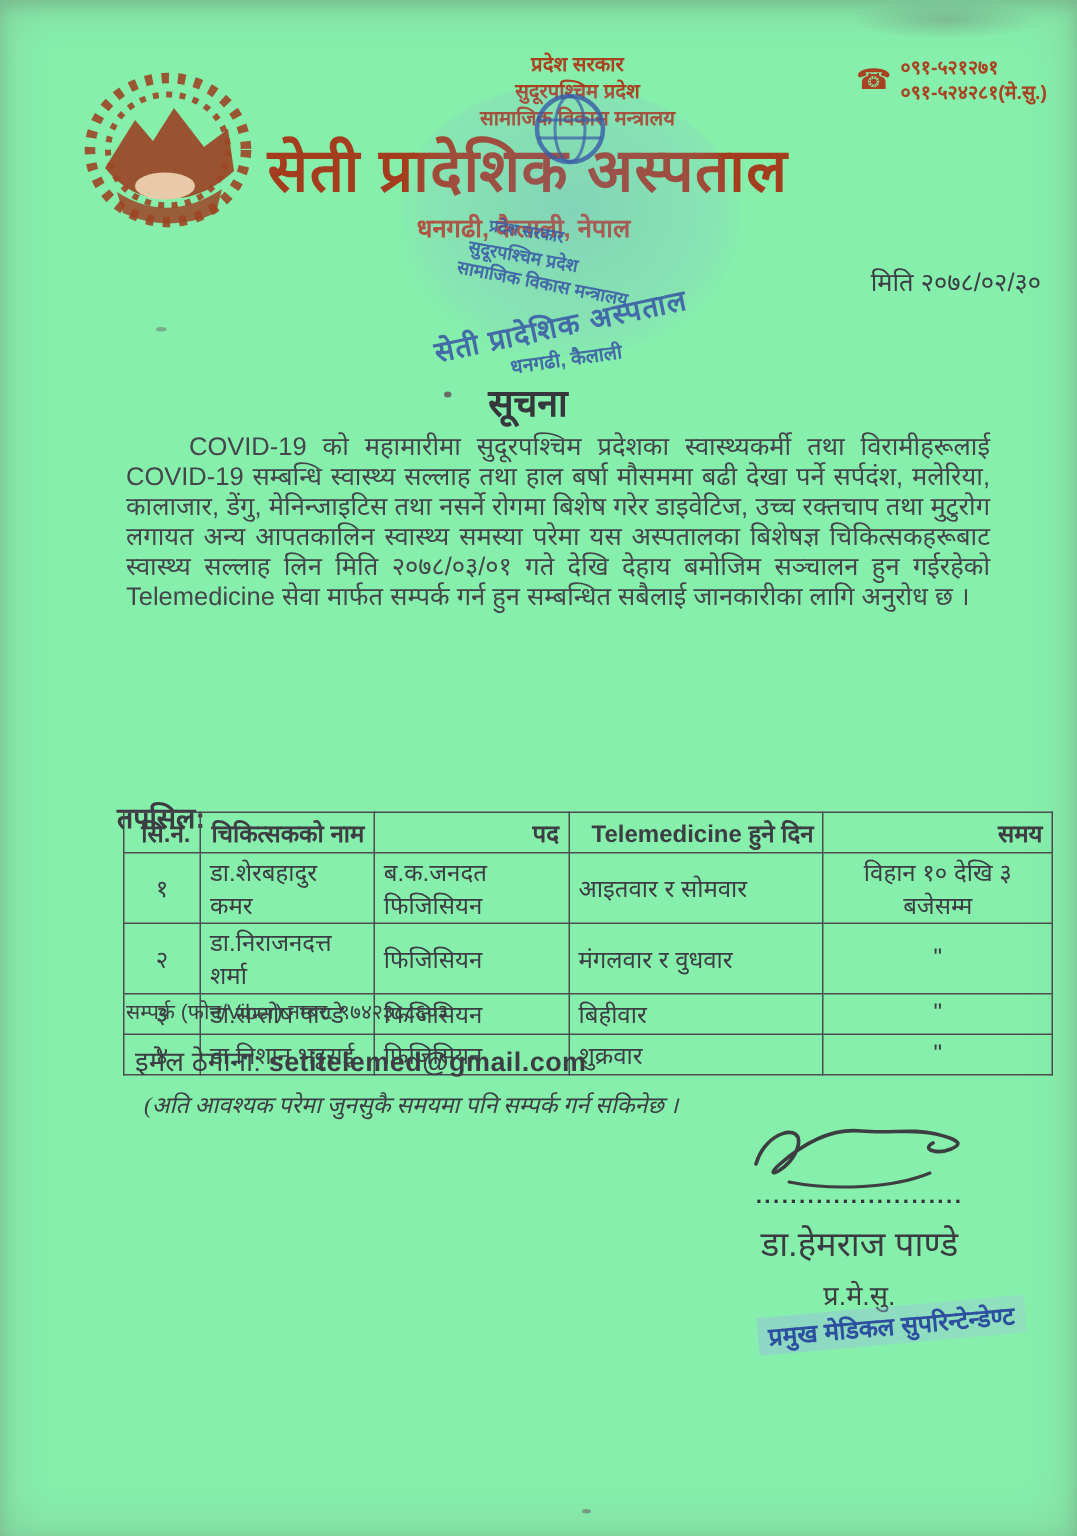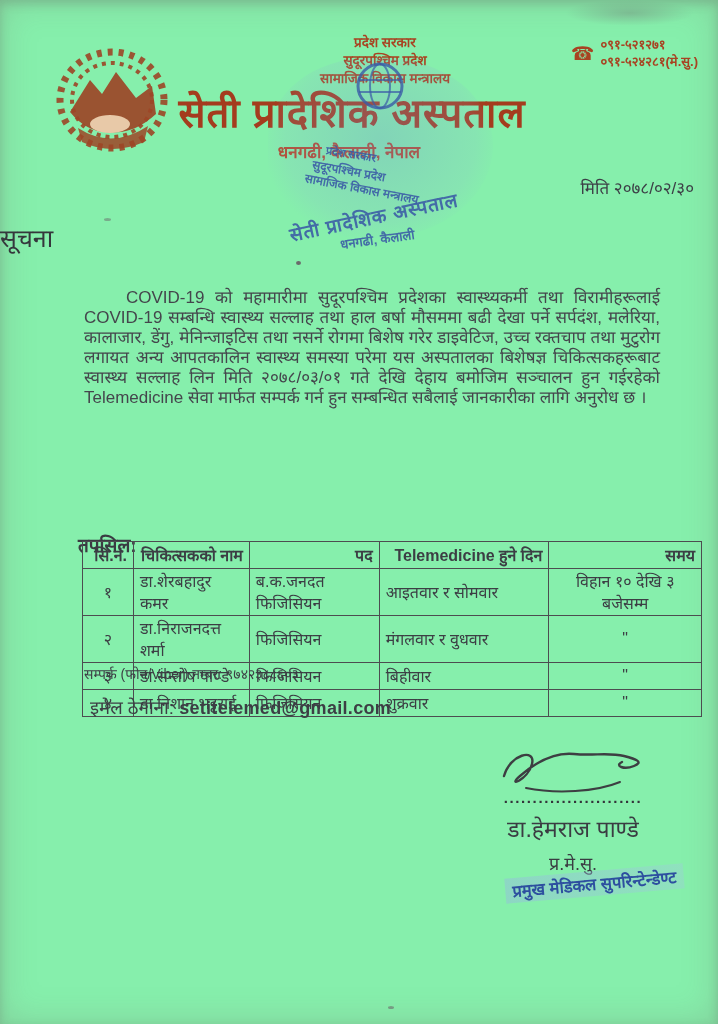--- a/index.html
+++ b/index.html
@@ -33,22 +33,22 @@
     background:radial-gradient(ellipse at 50% 45%,rgba(120,150,210,.30),rgba(140,165,215,.14) 60%,rgba(140,165,215,0) 75%);}
   .stamp span{position:absolute;white-space:nowrap;color:#3a5ba6;font-weight:bold;opacity:.88;}
   .stamp .globe{position:absolute;left:86px;top:2px;}
   .st1{left:58px;top:88px;font-size:11px;transform:rotate(9deg);}
   .st2{left:44px;top:104px;font-size:12px;transform:rotate(10deg);}
   .st3{left:36px;top:122px;font-size:12px;transform:rotate(11deg);}
   .st4{left:20px;top:146px;font-size:19px;transform:rotate(-12deg);letter-spacing:1px;}
   .st5{left:72px;top:172px;font-size:13px;transform:rotate(-8deg);}
 
   
-  .notice-heading{position:absolute;left:0;right:14px;top:220px;margin:0;
-    font-size:25px;font-weight:normal;color:#35373c;}
+  .notice-heading{position:absolute;left:0;right:14px;top:250px;margin:0;text-align:center;
+    font-size:25px;font-weight:bold;color:#35373c;}
   .body-para{position:absolute;left:84px;right:58px;top:288px;margin:0;
     text-align:justify;text-indent:42px;font-size:17px;line-height:20px;color:#44464c;}
   .tapasil{position:absolute;left:78px;top:532px;font-size:19px;font-weight:bold;color:#3a3c42;}
 
   table.schedule{position:absolute;left:82px;top:541px;width:620px;border-collapse:collapse;
     font-size:16px;color:#3c3e44;}
   table.schedule th,table.schedule td{border:1.6px solid #4c4c50;padding:1px 6px;height:24px;}
   table.schedule th{font-weight:bold;text-align:right;}
   td.c{text-align:center;}
   td.l{text-align:left;}
@@ -176,20 +176,21 @@
   </table>
 
   <div class="contact-line">
     <span>सम्पर्क (फोन/Viber) नम्बर:</span>
     <span>९७४२३८८६०३</span>
   </div>
   <div class="email-line">
     <span>इमेल ठेगाना:</span>
     <span class="latin">setitelemed@gmail.com</span>
   </div>
+  <div class="note-line">(अति आवश्यक परेमा जुनसुकै समयमा पनि सम्पर्क गर्न सकिनेछ ।</div>
 
   <div class="sig-block">
     <svg class="sig-scribble" width="160" height="58" viewBox="0 0 160 58">
       <path d="M8 34 C14 12 40 6 36 22 C32 38 10 46 24 34 C40 20 58 10 78 12 C98 14 112 10 128 14 C140 17 148 20 138 24 C128 28 118 24 126 20" fill="none" stroke="#3d3e42" stroke-width="2.4" stroke-linecap="round"></path>
       <path d="M30 46 C60 52 100 50 124 40" fill="none" stroke="#3d3e42" stroke-width="2" stroke-linecap="round"></path>
     </svg>
     <div class="sig-dots">........................</div>
     <div class="sig-name">डा.हेमराज पाण्डे</div>
     <div class="sig-post">प्र.मे.सु.</div>
     <div class="sig-stamp">प्रमुख मेडिकल सुपरिन्टेन्डेण्ट</div>

